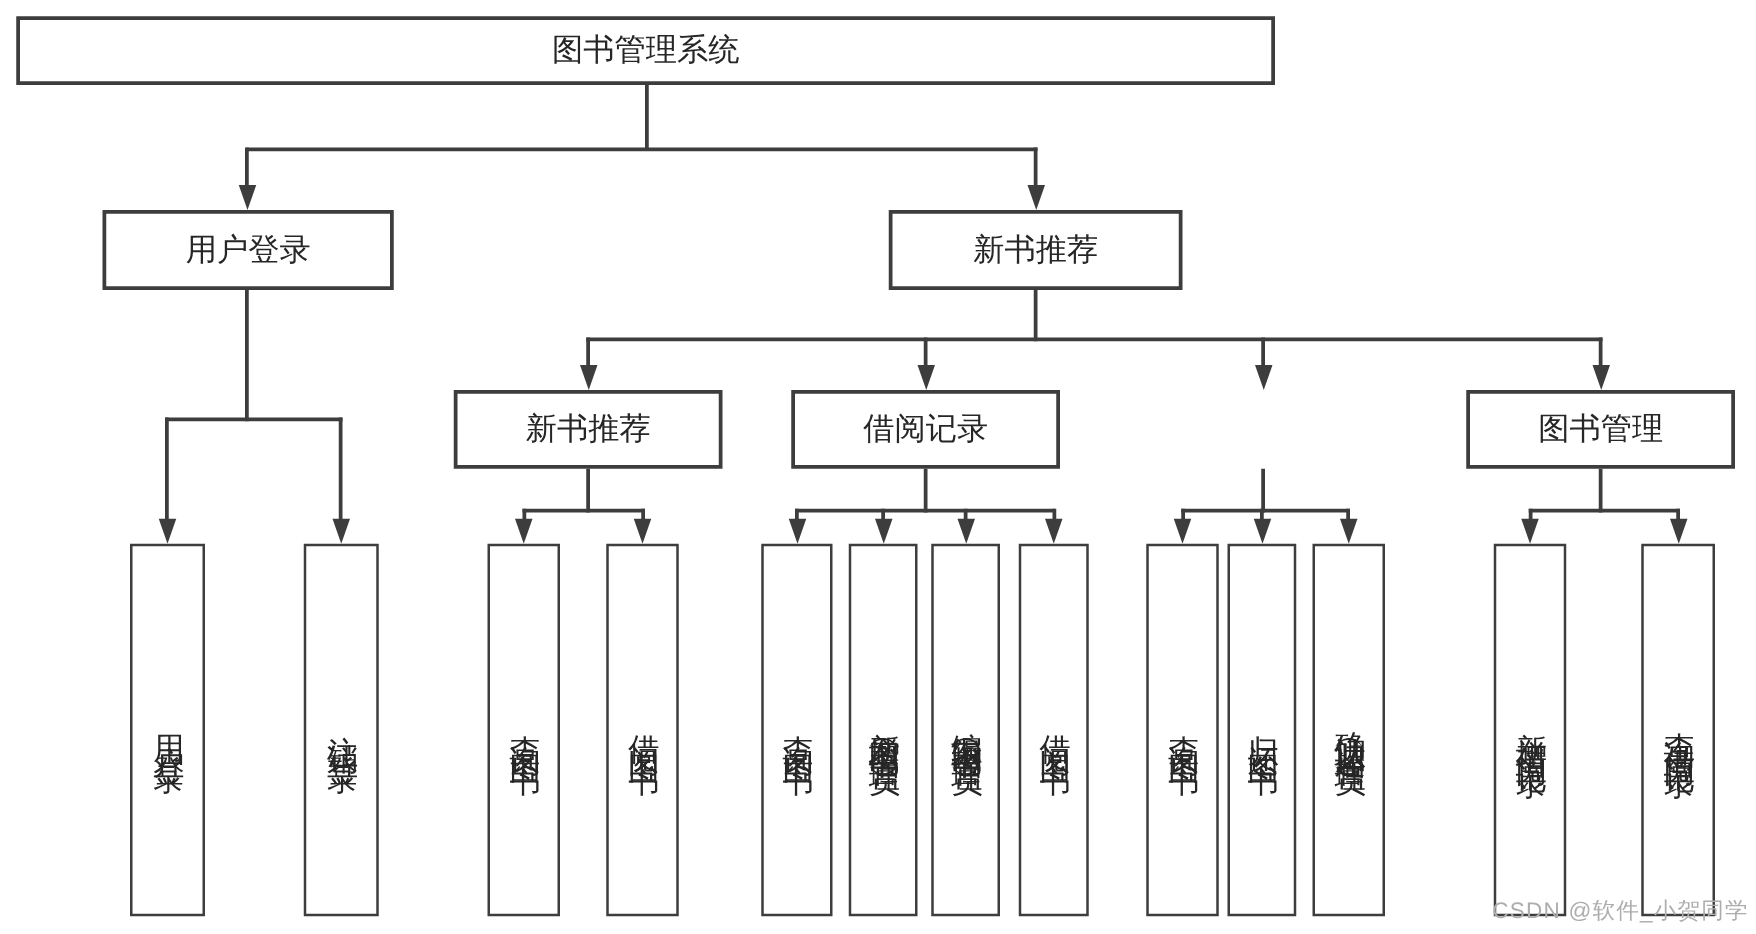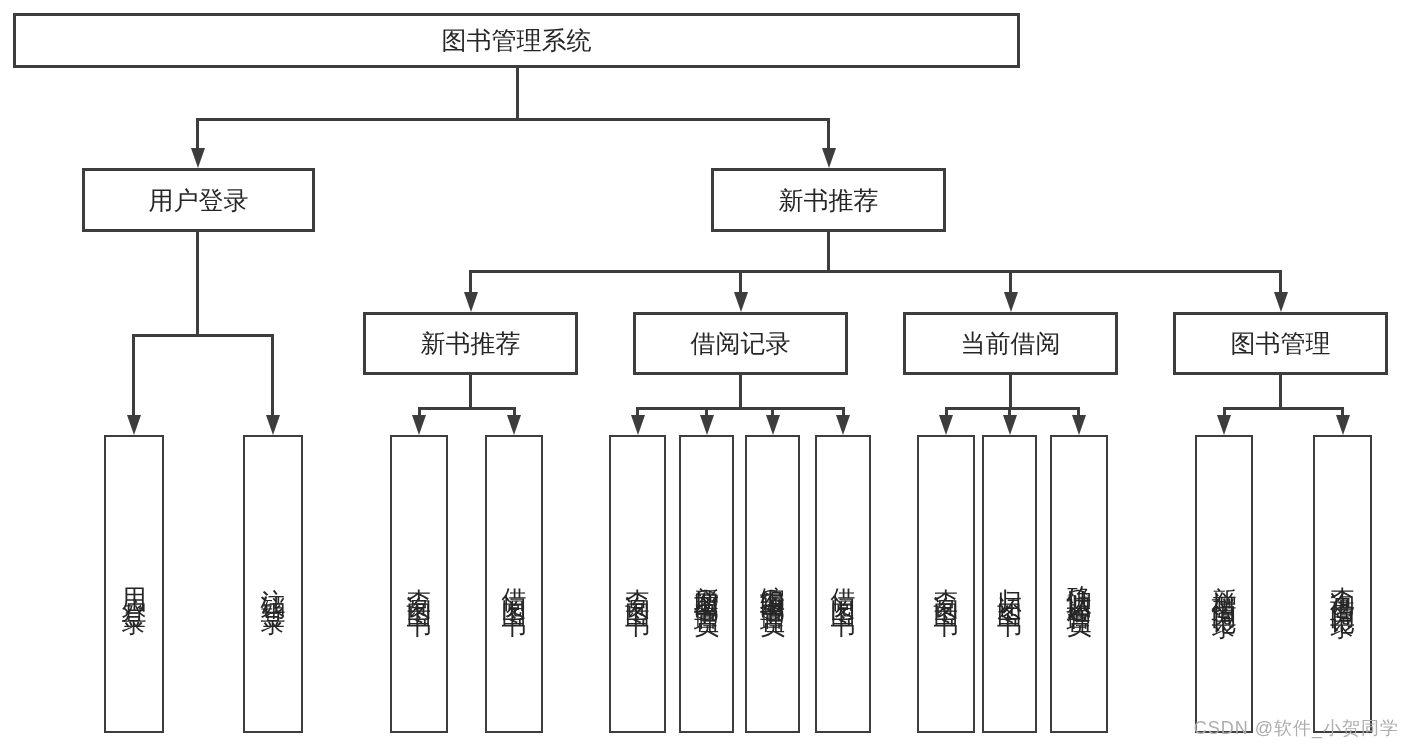--- a/index.html
+++ b/index.html
@@ -88,23 +88,20 @@
   <div class="arr" style="left:1004px;top:292px"></div>
   <div class="vl" style="left:1279px;top:270px;height:24px"></div>
   <div class="arr" style="left:1274px;top:292px"></div>
 
   <div class="box" style="left:363px;top:312px;width:215px;height:63px">
     <span>新书推荐</span>
   </div>
   <div class="box" style="left:633px;top:312px;width:215px;height:63px">
     <span>借阅记录</span>
   </div>
-  <div class="box" style="left:903px;top:312px;width:215px;height:63px">
-    <span>当前借阅</span>
-  </div>
   <div class="box" style="left:1173px;top:312px;width:215px;height:63px">
     <span>图书管理</span>
   </div>
 
   <div class="vl" style="left:469px;top:375px;height:35px"></div>
   <div class="hl" style="left:418px;top:407px;width:98px"></div>
   <div class="vl" style="left:418px;top:407px;height:10px"></div>
   <div class="arr" style="left:412px;top:415px"></div>
   <div class="vl" style="left:513px;top:407px;height:10px"></div>
   <div class="arr" style="left:507px;top:415px"></div>

